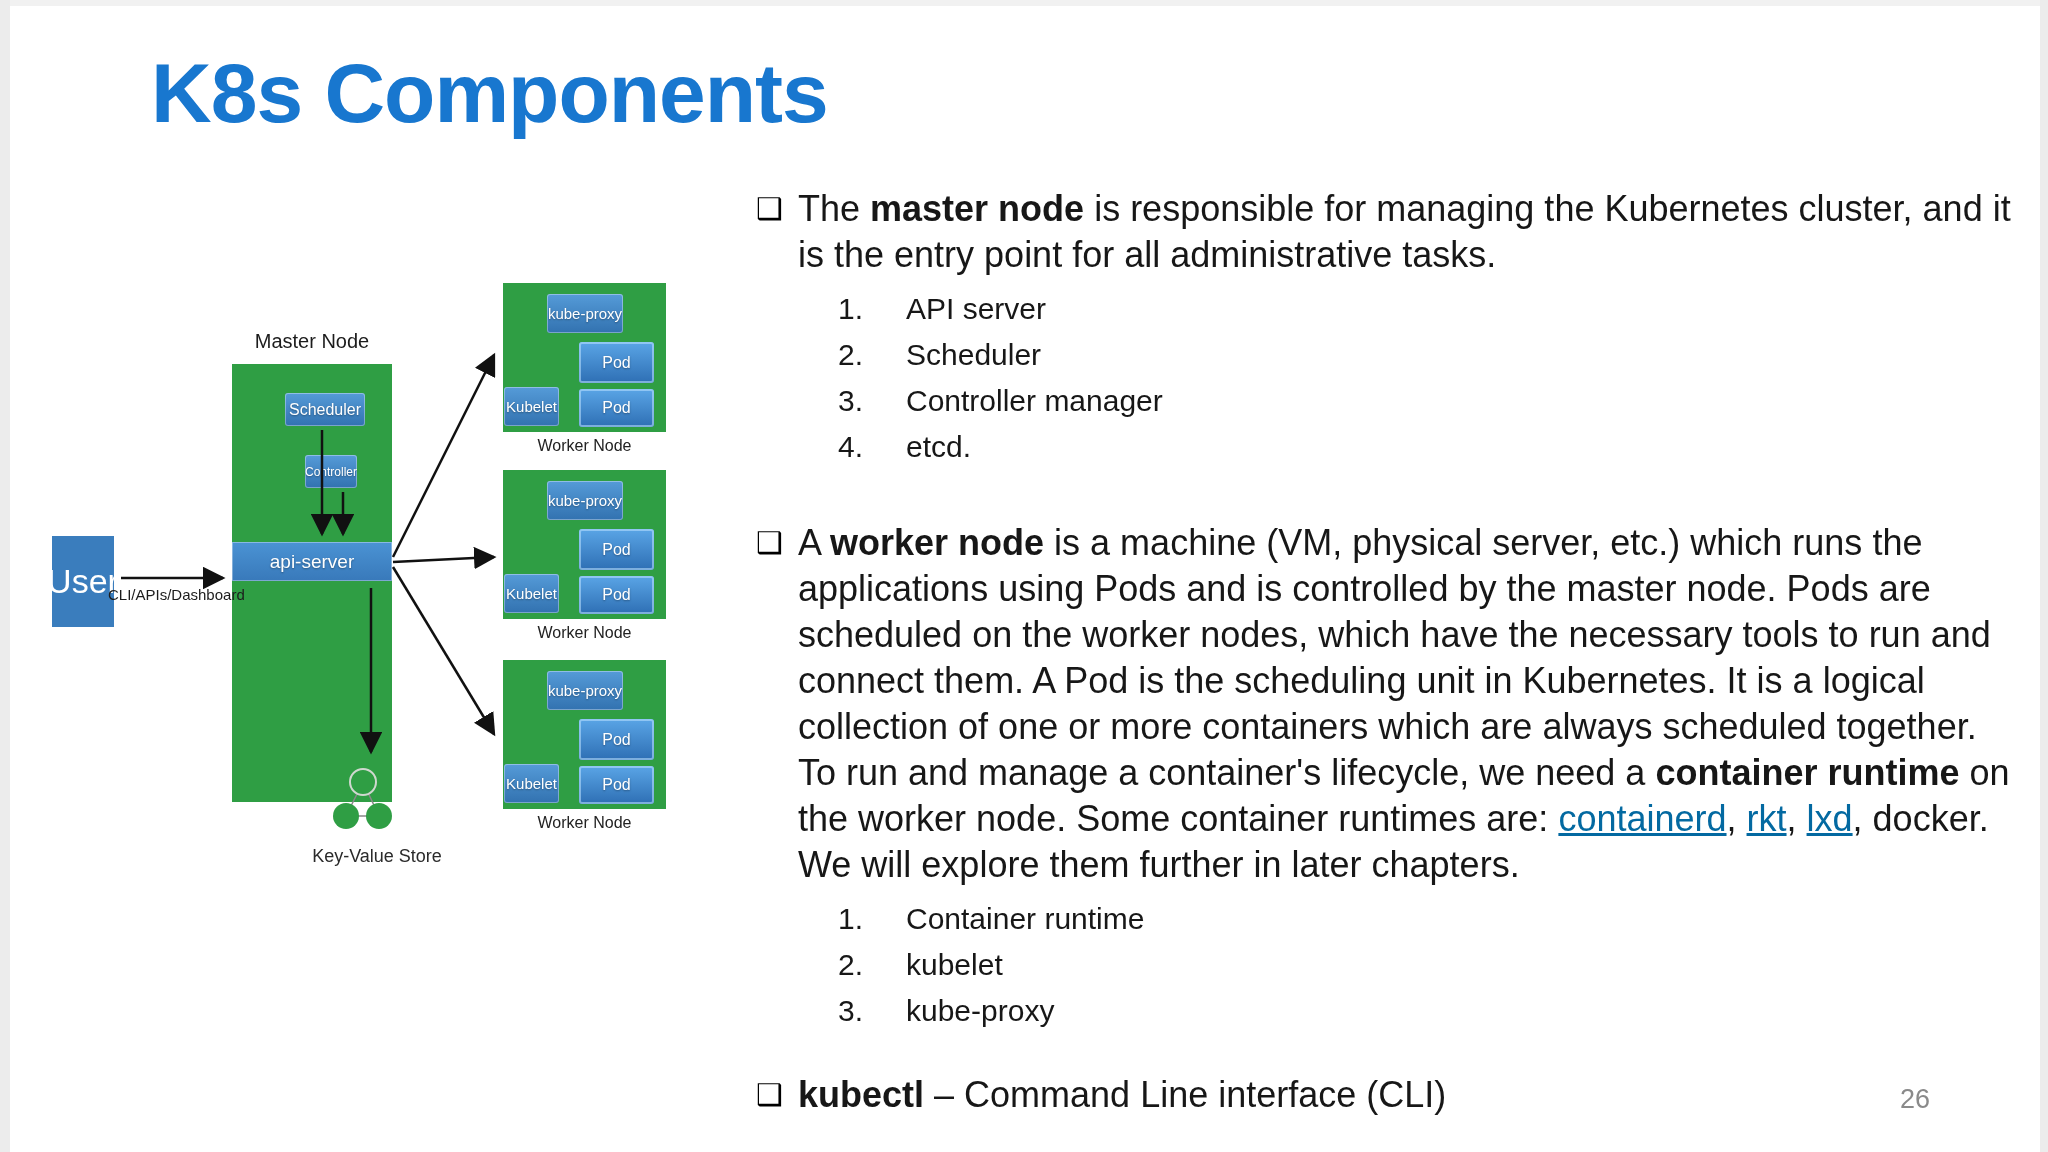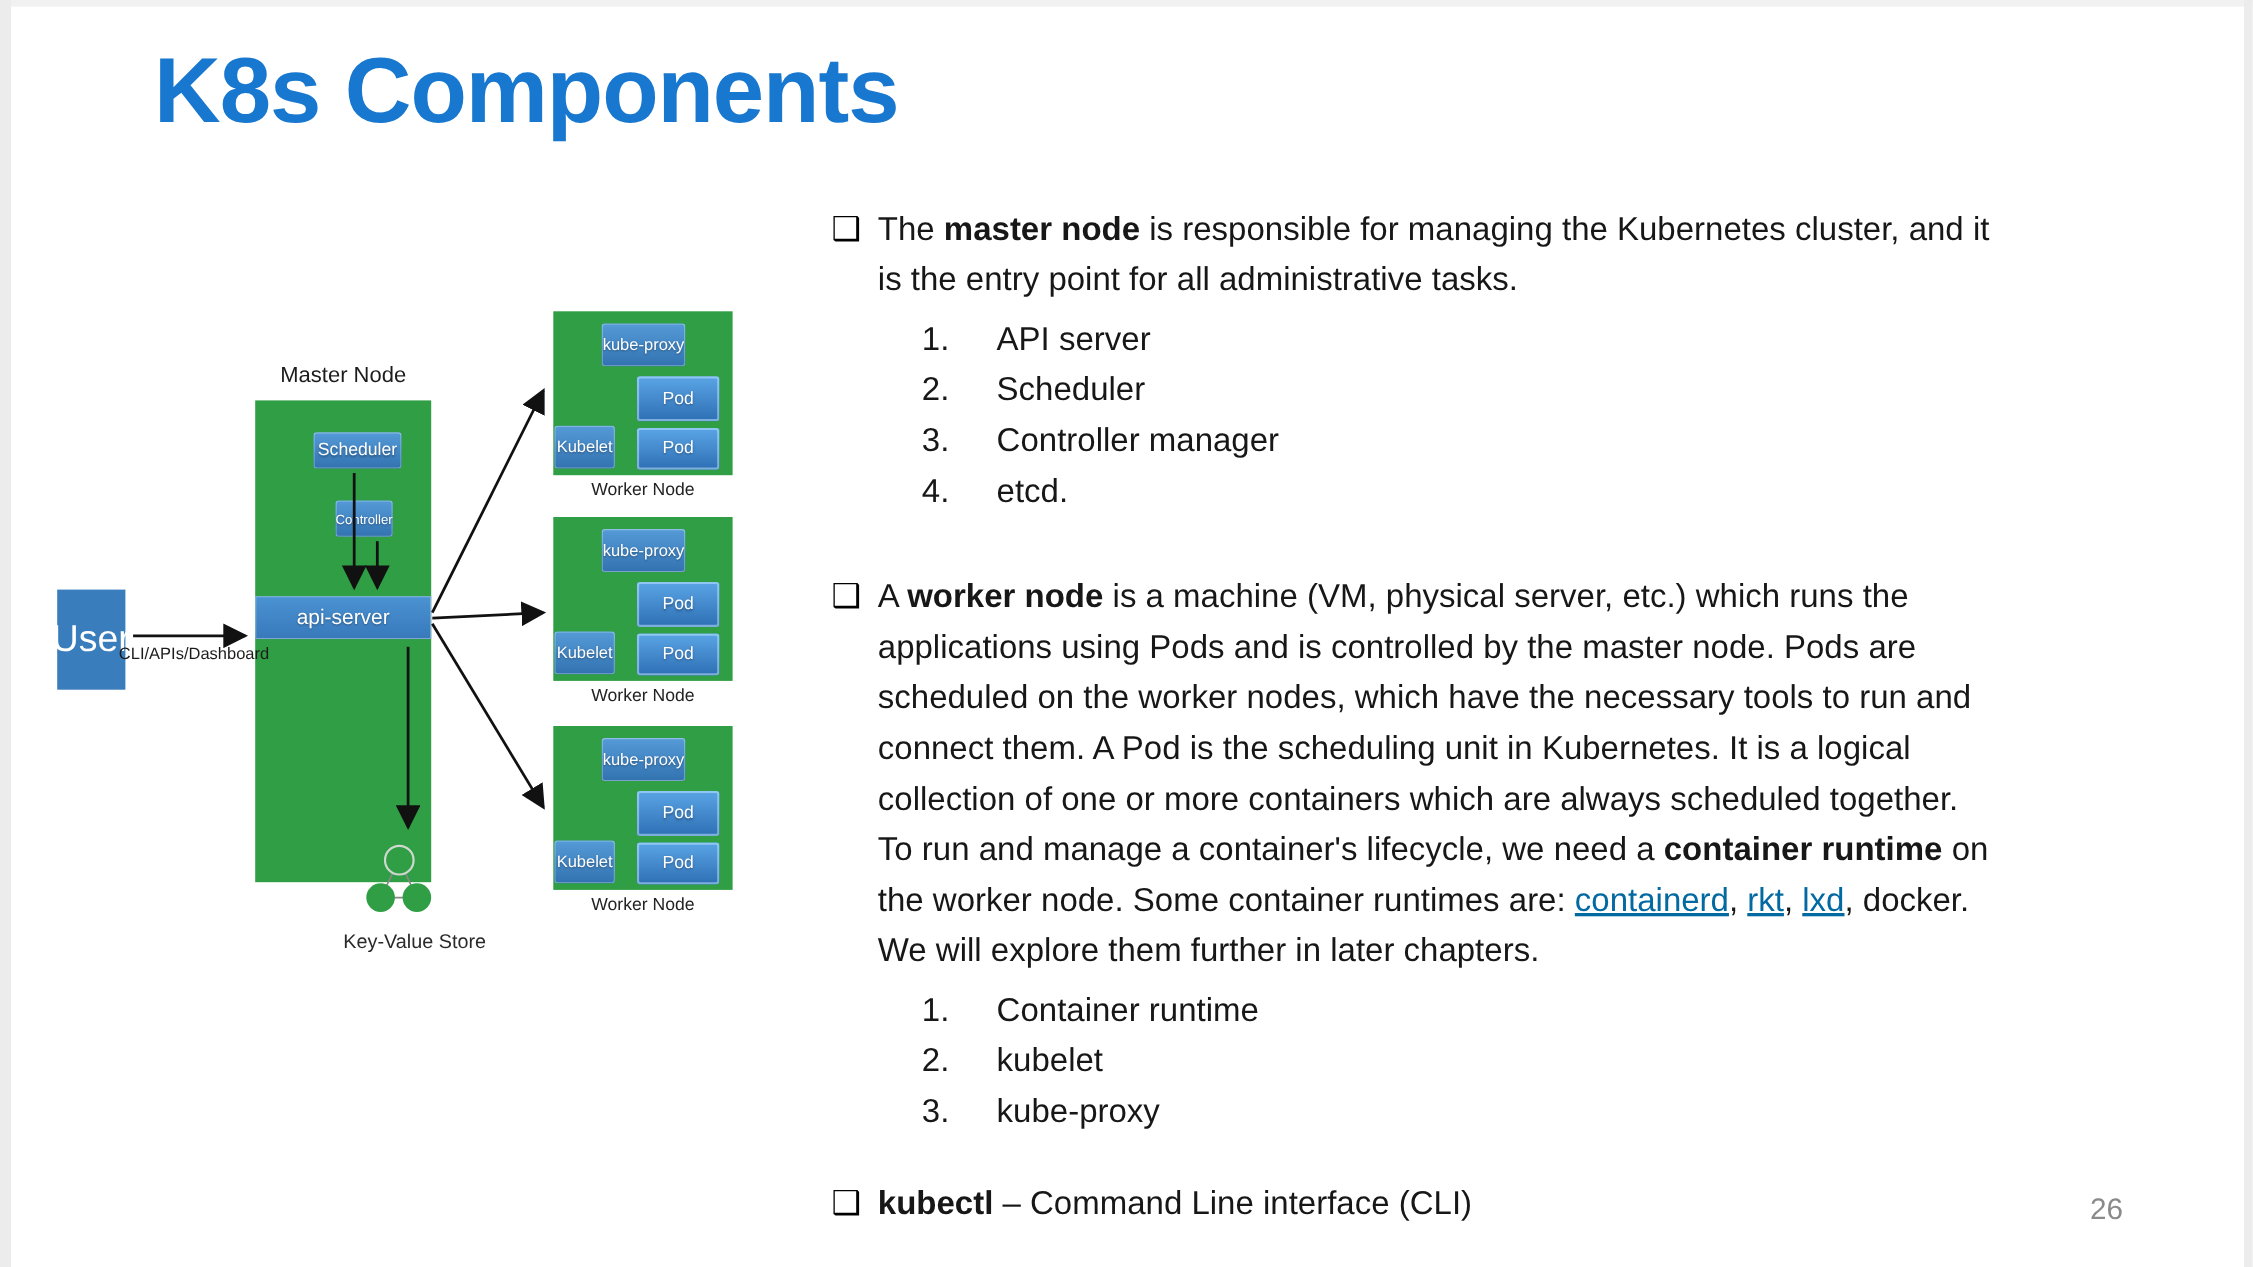--- a/index.html
+++ b/index.html
@@ -5,21 +5,21 @@
   html,body{margin:0;padding:0;background:#ededed;}
   .slide{
     position:relative;width:2048px;height:1152px;background:#ffffff;
     font-family:"Liberation Sans",sans-serif;overflow:hidden;
   }
   .edge{position:absolute;top:0;bottom:0;width:10px;background:#ececec;}
   .edge.left{left:0;} .edge.right{right:0;width:8px;}
   .edge.top{left:0;right:0;top:0;height:6px;width:auto;background:#f1f1f1;}
 
   .title{
-    position:absolute;left:140px;top:34px;margin:0;
+    position:absolute;left:140px;top:34px;margin:11px;
     font-size:84px;font-weight:bold;color:#1877cf;letter-spacing:-1px;
   }
 
   
   .diagram{position:absolute;left:0;top:0;width:720px;height:940px;}
   .arrows{position:absolute;left:0;top:0;z-index:5;pointer-events:none;}
   .gbox{position:absolute;background:#2f9e44;z-index:1;}
   .master{left:232px;top:364px;width:160px;height:438px;}
   .comp{
     position:absolute;display:flex;align-items:center;justify-content:center;
@@ -48,21 +48,21 @@
   .pod1{left:76px;top:59px;width:75px;height:41px;font-size:16px;
     background:linear-gradient(180deg,#5aa5e6,#2e6fb4);box-shadow:inset 0 0 0 2px rgba(190,225,255,.55);}
   .pod2{left:76px;top:106px;width:75px;height:38px;font-size:16px;
     background:linear-gradient(180deg,#5aa5e6,#2e6fb4);box-shadow:inset 0 0 0 2px rgba(190,225,255,.55);}
   .kubelet{left:1px;top:104px;width:55px;height:39px;font-size:15px;}
 
   
   .content{position:absolute;left:756px;top:186px;width:1280px;color:#171717;}
   .bullet-para{display:flex;align-items:flex-start;}
   .checkbox{flex:none;width:30px;font-size:30px;line-height:46px;color:#000;margin-right:12px;}
-  .rich{white-space:pre-wrap;font-size:30px;line-height:46px;}
+  .rich{white-space:pre-wrap;font-size:36px;line-height:46px;}
   .rich .b{font-weight:bold;}
   .rich .link{color:#0369a1;text-decoration:underline;cursor:pointer;}
   .olist{margin:8px 0 0 82px;}
   .olist-row{display:flex;font-size:30px;line-height:46px;}
   .olist-row .num{flex:none;width:68px;}
   .mt-para2{margin-top:50px;}
   .mt-kubectl{margin-top:38px;}
   .page-number{position:absolute;left:1900px;top:1084px;font-size:27px;color:#8a8a8a;}
 </style>
 </head>

